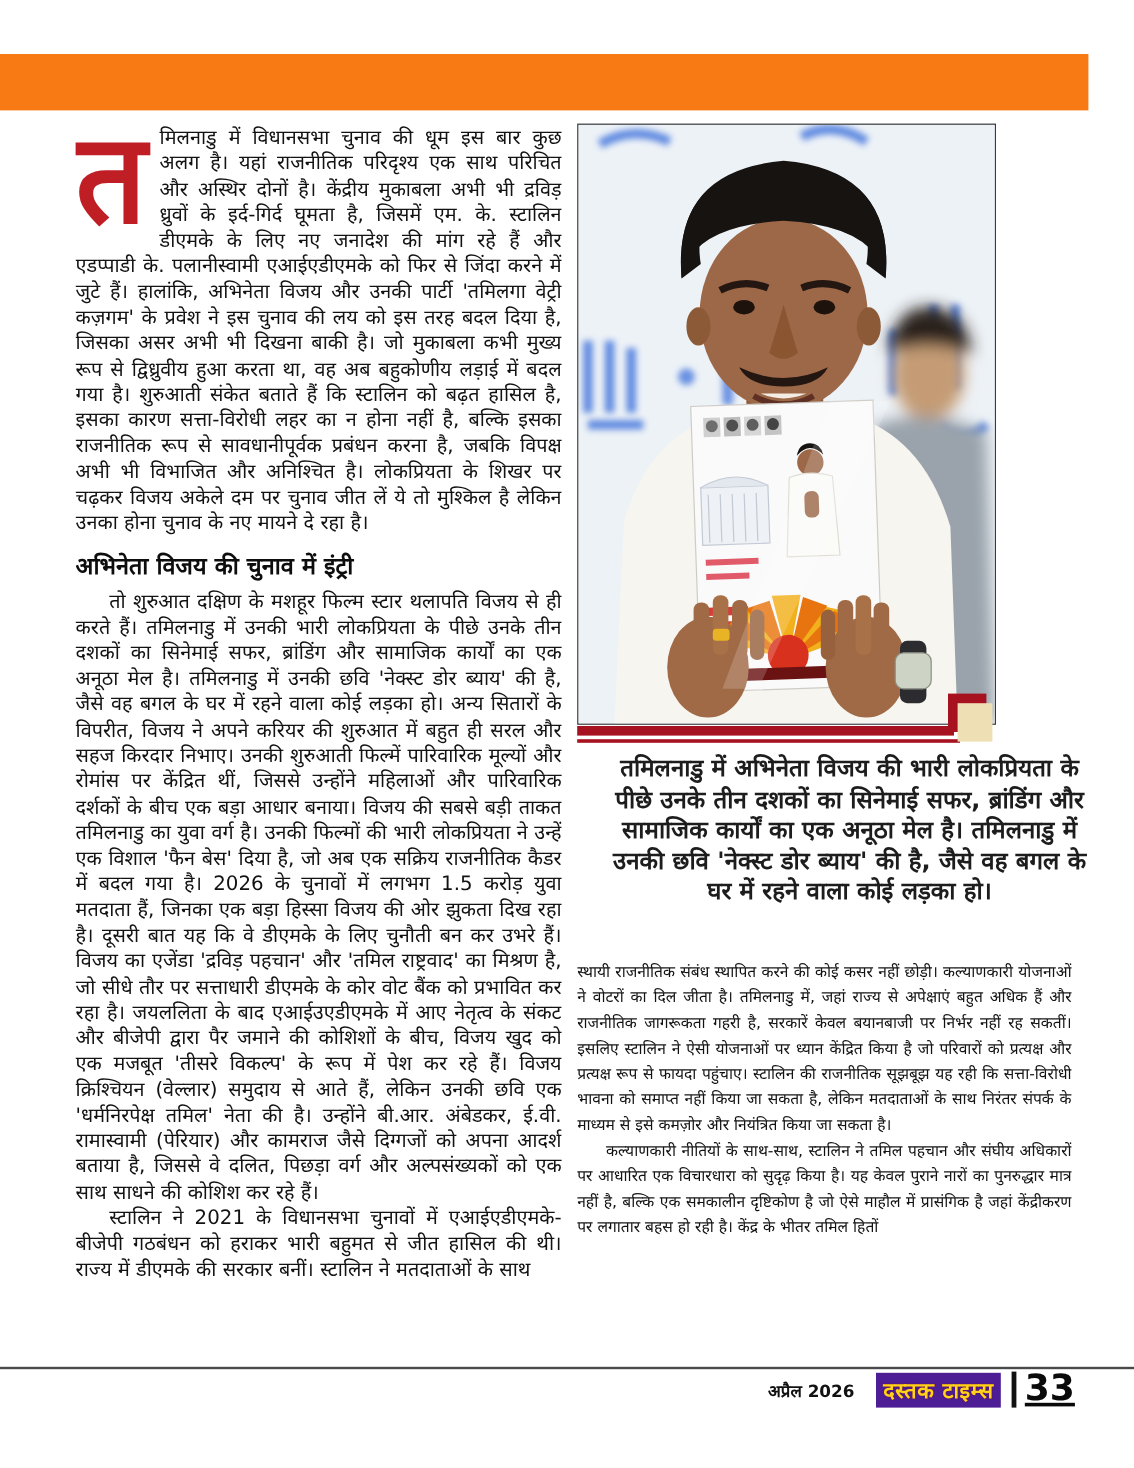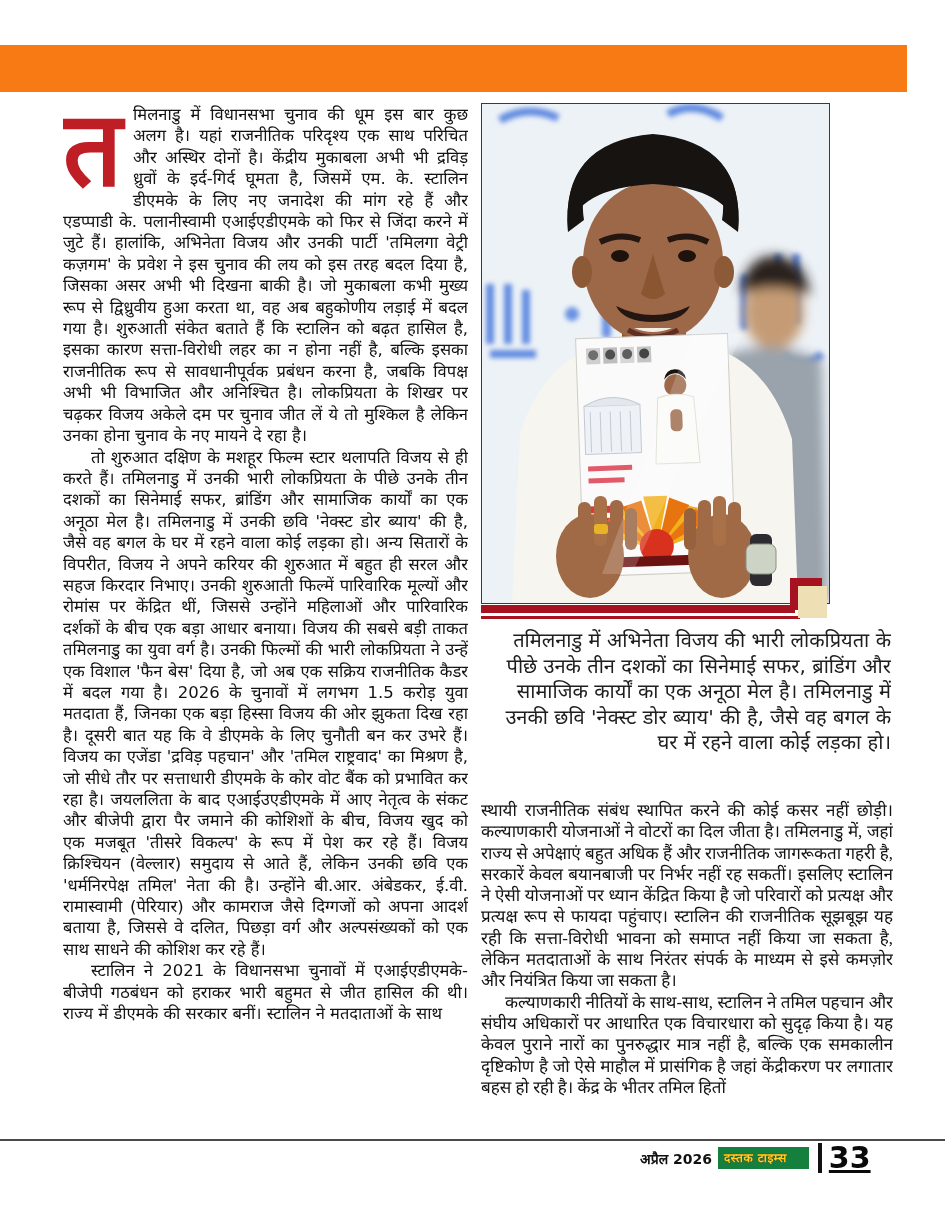--- a/index.html
+++ b/index.html
@@ -32,50 +32,51 @@
     position:absolute;left:481px;top:103px;width:349px;height:501px;
     border:1px solid #3a3a3a;box-sizing:border-box;background:#edf2f7;overflow:hidden;
   }
   .rule-thick{position:absolute;left:481px;top:605px;width:314px;height:8px;background:#A6121F;z-index:1;}
   .rule-thin{position:absolute;left:481px;top:616px;width:319px;height:3px;background:#A6121F;z-index:1;}
   .corner-red{position:absolute;left:790px;top:578px;width:32px;height:32px;background:#A6121F;z-index:2;}
   .corner-beige{position:absolute;left:798px;top:586px;width:29px;height:32px;background:#EFDFB4;z-index:3;}
 
   
   .pull-quote{
-    position:absolute;left:493px;top:628px;width:398px;height:182px;overflow:hidden;
-    font-size:20px;line-height:25.5px;font-weight:normal;color:#1d1d1d;text-align:right;
+    position:absolute;left:509px;top:628px;width:398px;height:182px;overflow:hidden;
+    font-size:20px;line-height:25.5px;font-weight:bold;color:#1d1d1d;text-align:center;
   }
 
   
   .right-col{
     position:absolute;left:481px;top:800px;width:412px;height:330px;overflow:hidden;
-    font-size:17px;line-height:21.3px;text-align:justify;font-family:Liberation Serif, serif;
+    font-size:13px;line-height:21.3px;text-align:justify;
   }
   .right-col .para.indent{text-indent:24px;}
 
   
   .footer-rule{position:absolute;left:0;top:1139px;width:945px;height:2px;background:#4a4a4a;}
   .footer{position:absolute;left:640px;top:1142px;height:32px;display:flex;align-items:center;}
-  .footer-date{font-size:14px;font-weight:bold;color:#111;margin-right:6px;}
+  .footer-date{font-size:14px;font-weight:bold;color:#111;margin-right:18px;}
   .footer-logo{
-    background:#15803d;color:#FFD21E;font-size:12px;font-weight:bold;
-    padding:2px 22px 3px 6px;letter-spacing:0.5px;white-space:nowrap;
+    background:#4c1d95;color:#FFD21E;font-size:18px;font-weight:bold;
+    padding:2px 6px 3px 6px;letter-spacing:0.5px;white-space:nowrap;
     text-shadow:0 0 1px #7a0000;
   }
   .footer-sep{width:4px;height:30px;background:#111;margin:0 7px 0 9px;}
   .page-number{font-size:30px;font-weight:bold;color:#0a0a0a;line-height:30px;text-decoration:underline;}
 </style>
 </head>
 <body>
 
 <div class="orange-bar"></div>
 
 <div class="left-col">
   <p class="para"><span class="dropcap">त</span><span>मिलनाडु में विधानसभा चुनाव की धूम इस बार कुछ अलग है। यहां राजनीतिक परिदृश्य एक साथ परिचित और अस्थिर दोनों है। केंद्रीय मुकाबला अभी भी द्रविड़ ध्रुवों के इर्द-गिर्द घूमता है, जिसमें एम. के. स्टालिन डीएमके के लिए नए जनादेश की मांग रहे हैं और एडप्पाडी के. पलानीस्वामी एआईएडीएमके को फिर से जिंदा करने में जुटे हैं। हालांकि, अभिनेता विजय और उनकी पार्टी 'तमिलगा वेट्री कज़गम' के प्रवेश ने इस चुनाव की लय को इस तरह बदल दिया है, जिसका असर अभी भी दिखना बाकी है। जो मुकाबला कभी मुख्य रूप से द्विध्रुवीय हुआ करता था, वह अब बहुकोणीय लड़ाई में बदल गया है। शुरुआती संकेत बताते हैं कि स्टालिन को बढ़त हासिल है, इसका कारण सत्ता-विरोधी लहर का न होना नहीं है, बल्कि इसका राजनीतिक रूप से सावधानीपूर्वक प्रबंधन करना है, जबकि विपक्ष अभी भी विभाजित और अनिश्चित है। लोकप्रियता के शिखर पर चढ़कर विजय अकेले दम पर चुनाव जीत लें ये तो मुश्किल है लेकिन उनका होना चुनाव के नए मायने दे रहा है।</span></p>
+  <div class="section-head">अभिनेता विजय की चुनाव में इंट्री</div>
   <p class="para indent">तो शुरुआत दक्षिण के मशहूर फिल्म स्टार थलापति विजय से ही करते हैं। तमिलनाडु में उनकी भारी लोकप्रियता के पीछे उनके तीन दशकों का सिनेमाई सफर, ब्रांडिंग और सामाजिक कार्यों का एक अनूठा मेल है। तमिलनाडु में उनकी छवि 'नेक्स्ट डोर ब्याय' की है, जैसे वह बगल के घर में रहने वाला कोई लड़का हो। अन्य सितारों के विपरीत, विजय ने अपने करियर की शुरुआत में बहुत ही सरल और सहज किरदार निभाए। उनकी शुरुआती फिल्में पारिवारिक मूल्यों और रोमांस पर केंद्रित थीं, जिससे उन्होंने महिलाओं और पारिवारिक दर्शकों के बीच एक बड़ा आधार बनाया। विजय की सबसे बड़ी ताकत तमिलनाडु का युवा वर्ग है। उनकी फिल्मों की भारी लोकप्रियता ने उन्हें एक विशाल 'फैन बेस' दिया है, जो अब एक सक्रिय राजनीतिक कैडर में बदल गया है। 2026 के चुनावों में लगभग 1.5 करोड़ युवा मतदाता हैं, जिनका एक बड़ा हिस्सा विजय की ओर झुकता दिख रहा है। दूसरी बात यह कि वे डीएमके के लिए चुनौती बन कर उभरे हैं। विजय का एजेंडा 'द्रविड़ पहचान' और 'तमिल राष्ट्रवाद' का मिश्रण है, जो सीधे तौर पर सत्ताधारी डीएमके के कोर वोट बैंक को प्रभावित कर रहा है। जयललिता के बाद एआईउएडीएमके में आए नेतृत्व के संकट और बीजेपी द्वारा पैर जमाने की कोशिशों के बीच, विजय खुद को एक मजबूत 'तीसरे विकल्प' के रूप में पेश कर रहे हैं। विजय क्रिश्चियन (वेल्लार) समुदाय से आते हैं, लेकिन उनकी छवि एक 'धर्मनिरपेक्ष तमिल' नेता की है। उन्होंने बी.आर. अंबेडकर, ई.वी. रामास्वामी (पेरियार) और कामराज जैसे दिग्गजों को अपना आदर्श बताया है, जिससे वे दलित, पिछड़ा वर्ग और अल्पसंख्यकों को एक साथ साधने की कोशिश कर रहे हैं।</p>
   <p class="para indent">स्टालिन ने 2021 के विधानसभा चुनावों में एआईएडीएमके-बीजेपी गठबंधन को हराकर भारी बहुमत से जीत हासिल की थी। राज्य में डीएमके की सरकार बनीं। स्टालिन ने मतदाताओं के साथ</p>
 </div>
 
 <div class="photo-frame">
   <svg width="347" height="499" viewBox="0 0 347 499" xmlns="http://www.w3.org/2000/svg">
     <defs>
       <filter id="b1" x="-20%" y="-20%" width="140%" height="140%">
           <feGaussianBlur stdDeviation="2.5"></feGaussianBlur>
         </filter>

